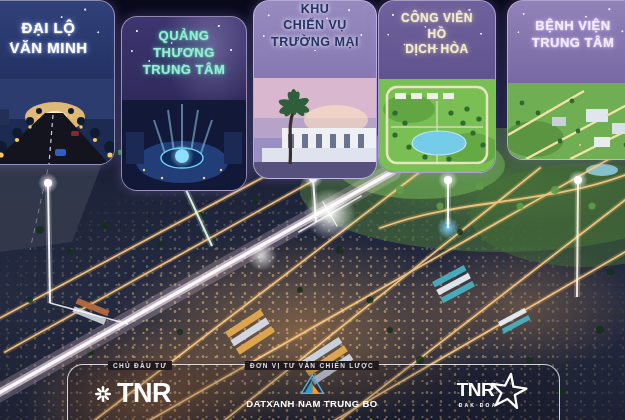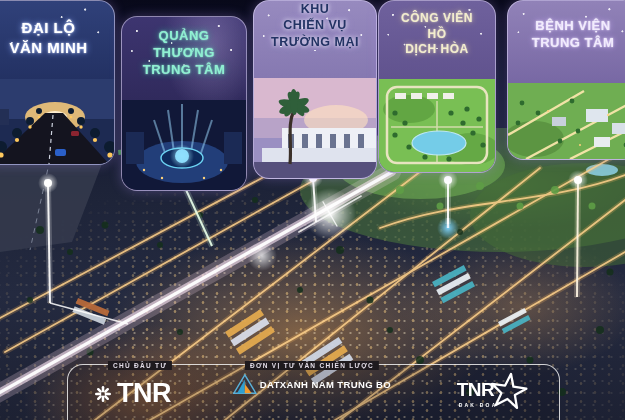--- a/index.html
+++ b/index.html
@@ -70,21 +70,21 @@
   
   .panel{position:absolute;left:67px;top:364px;width:491px;height:70px;
          border:1.2px solid rgba(255,255,255,.8);border-radius:16px;
          background:rgba(12,10,20,.18);}
   .panel-label{position:absolute;top:-4px;transform:translateX(-50%);
          font-size:6.5px;font-weight:700;letter-spacing:1.3px;color:#e3dde8;
          background:#1e1a1e;padding:1px 5px;white-space:nowrap;}
   .logo-tnr{position:absolute;left:26px;top:13px;display:flex;align-items:center;gap:5px;}
   .logo-tnr .tnr-text{font-size:27px;font-weight:900;color:#fff;letter-spacing:-.5px;}
   .logo-dx{position:absolute;left:244px;top:8px;transform:translateX(-50%);
-         display:flex;flex-direction:row;align-items:center;gap:3px;}
+         display:flex;flex-direction:column;align-items:center;gap:3px;}
   .logo-dx .dx-text{font-size:9.5px;font-weight:700;color:#fff;letter-spacing:.4px;white-space:nowrap;}
   .logo-star{position:absolute;left:425px;top:4px;transform:translateX(-50%);
          display:flex;flex-direction:column;align-items:flex-start;}
   .logo-star .row{display:flex;align-items:center;}
   .logo-star .tnr-text{font-size:19px;font-weight:900;color:#fff;letter-spacing:-.5px;}
   .logo-star .star-svg{margin-left:-7px;}
   .logo-star .sub{font-size:5px;font-weight:700;letter-spacing:2.2px;color:#fff;
          margin-top:-9px;margin-left:2px;}
 </style>
 </head>

